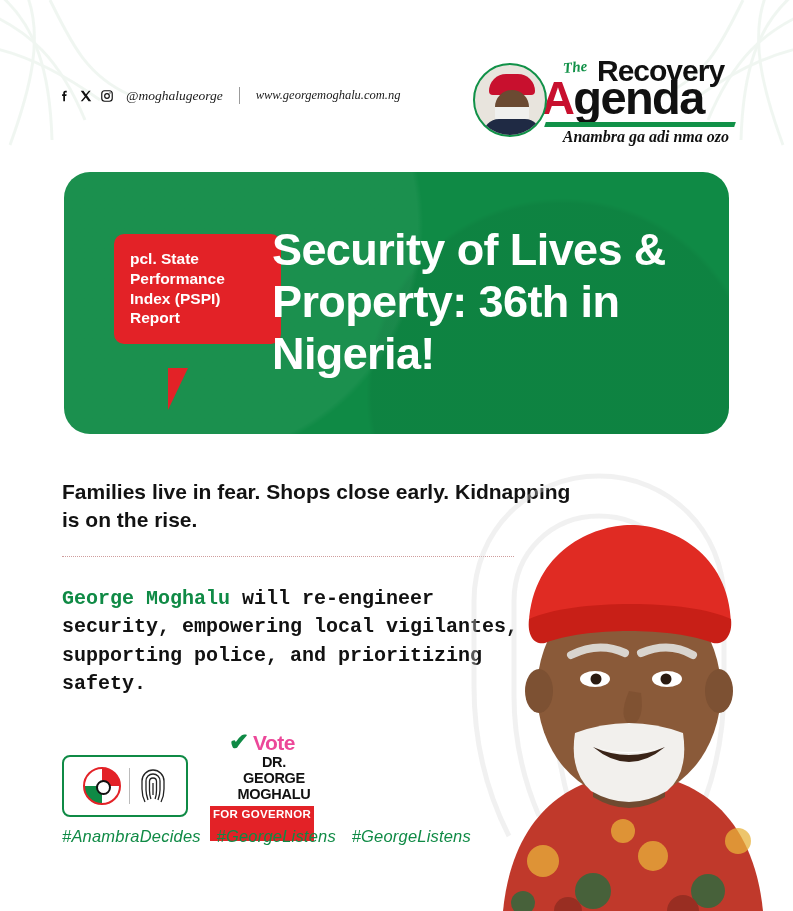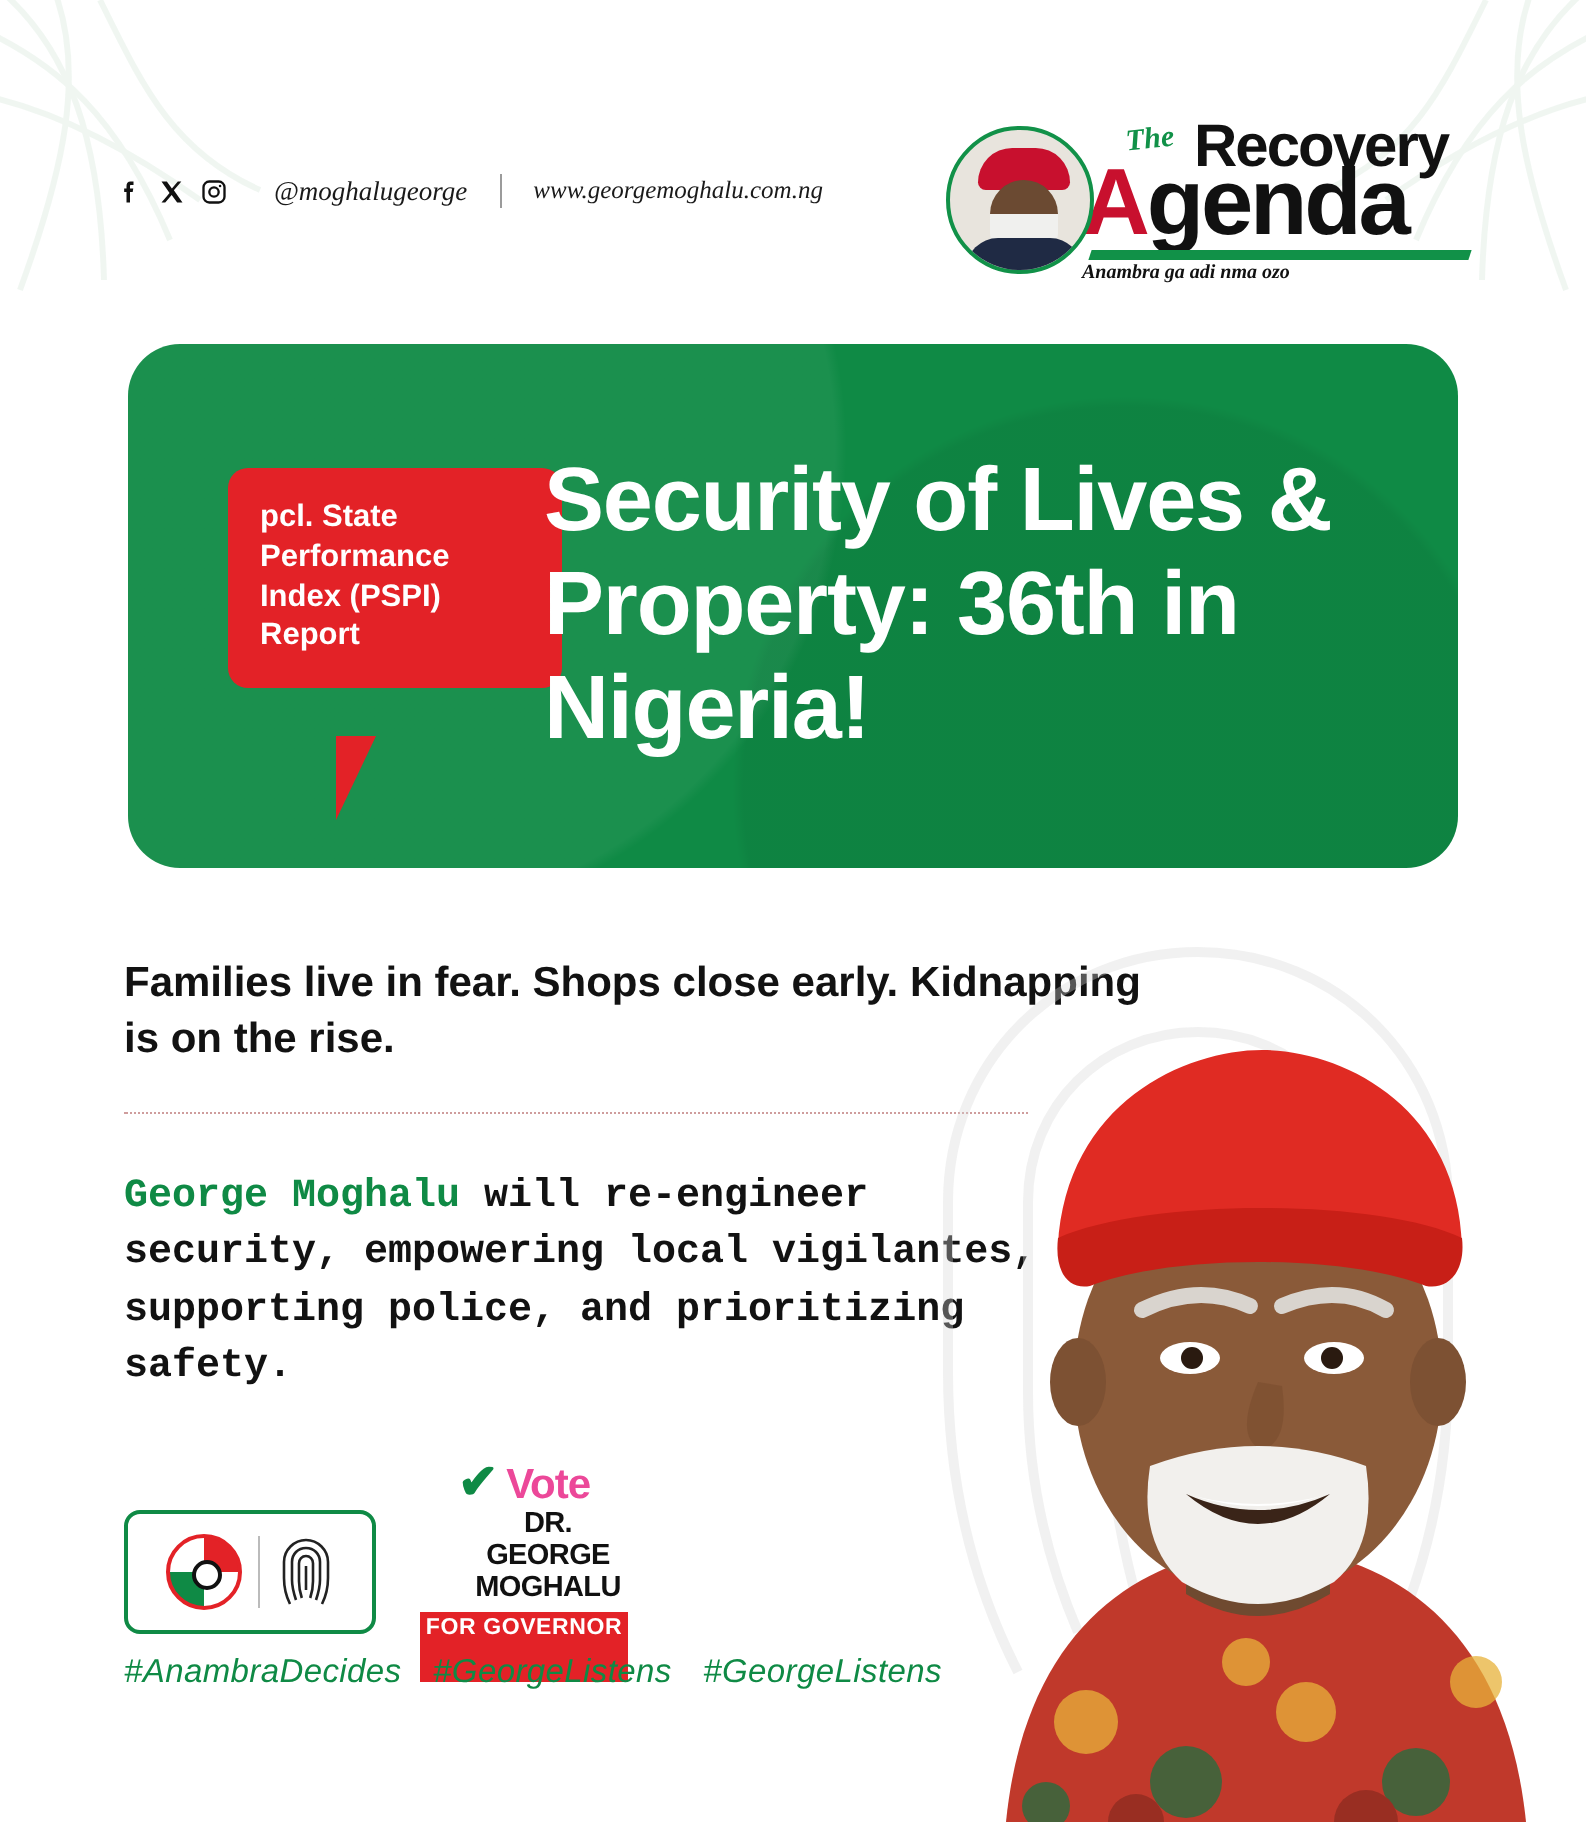--- a/index.html
+++ b/index.html
@@ -39,21 +39,21 @@
   }
   .social-icon {
     display: inline-flex; align-items: center; justify-content: center;
     color: #111;
   }
   .handle {
     font-family: "Liberation Serif", serif;
     font-style: italic;
     font-size: 13.5px;
     color: #1a1a1a;
-    margin-left: 16px;
+    margin-left: 5px;
     white-space: nowrap;
   }
   .divider-vert {
     width: 1px; height: 17px;
     background: #9b9b9b;
     margin: 0 9px;
   }
   .website {
     font-family: "Liberation Serif", serif;
     font-style: italic;
@@ -144,22 +144,23 @@
     width: 190px; height: 5px;
     background: #119148;
     margin-top: 1px;
     margin-left: 4px;
     transform: skewX(-18deg);
   }
   .agenda-tag {
     font-family: "Liberation Serif", serif;
     font-style: italic;
     font-weight: bold;
-    font-size: 10px;
+    font-size: 16px;
     color: #111;
+    text-align: right;
     margin-top: 2px;
     padding-right: 6px;
   }
 
   
   .hero {
     position: absolute;
     left: 64px; top: 172px;
     width: 665px; height: 262px;
     background: #0f8a45;

